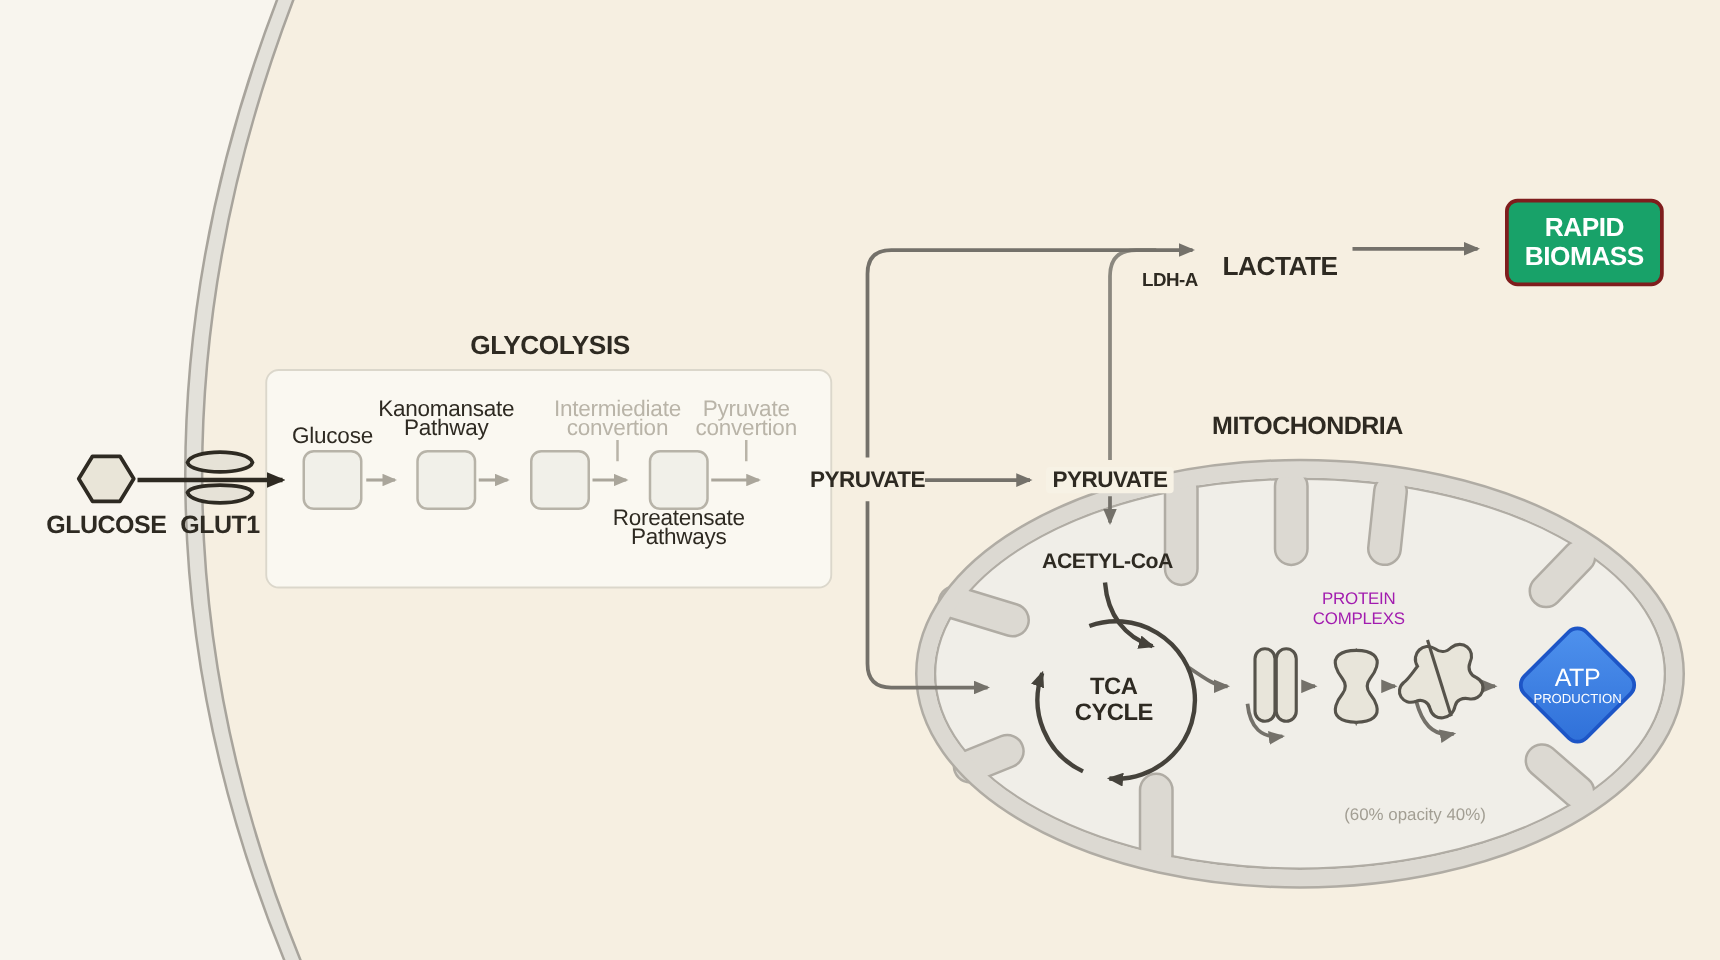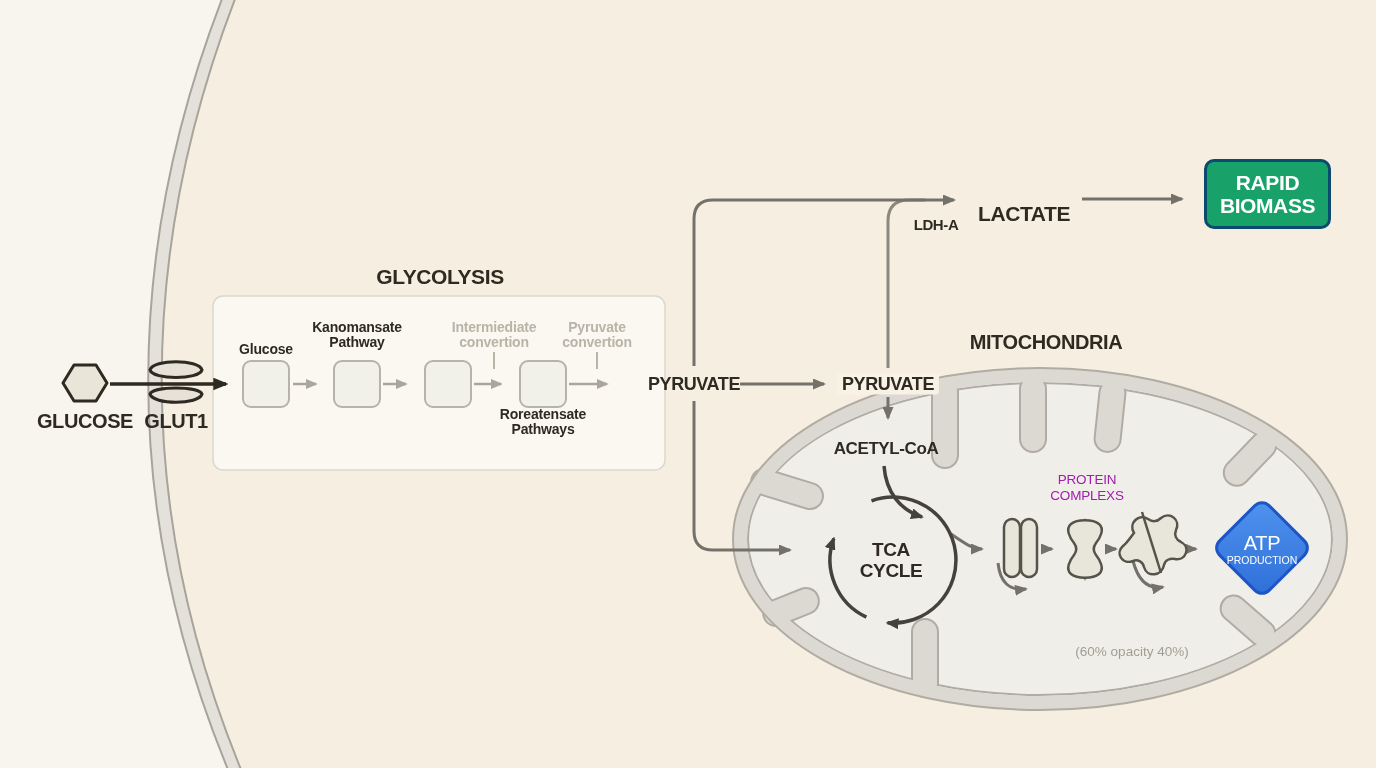--- a/index.html
+++ b/index.html
@@ -12,29 +12,29 @@
   svg{position:absolute;left:0;top:0;}
   .lbl{
     position:absolute;transform:translate(-50%,-50%);
     white-space:nowrap;color:#2e2a22;text-align:center;
     letter-spacing:-0.4px;line-height:1.05;
   }
   .lbl span{display:block;}
   .b{font-weight:bold;}
   .t21{font-size:21px;} .t20{font-size:20px;} .t19{font-size:19px;line-height:21px;}
   .t18{font-size:18px;} .t17{font-size:17px;line-height:20px;text-align:right;} .t15{font-size:15px;}
-  .t14{font-size:14px;line-height:15px;letter-spacing:-0.2px;font-weight:bold;}
+  .t14{font-size:18px;line-height:15px;letter-spacing:-0.2px;}
   .t13{font-size:13.5px;line-height:15.5px;letter-spacing:-0.2px;}
   .gray{color:#b9b4a8;}
   .semigray{color:#a21caf;}
   .note{color:#a29e93;letter-spacing:0;margin-left:40px;}
   .padbg{background:#f7f2e5;padding:1px 5px;border-radius:3px;}
   .biomass-box{
     position:absolute;left:1204px;top:159px;width:127px;height:70px;
-    background:#18a269;border:3px solid #0c4a6e;border-radius:10px;
+    background:#18a269;border:3px solid #7f1d1d;border-radius:10px;
     box-sizing:border-box;display:flex;flex-direction:column;
     align-items:center;justify-content:center;
     color:#ffffff;font-weight:bold;font-size:21px;line-height:23px;
     letter-spacing:-0.4px;text-align:center;
   }
   .atp-label{
     position:absolute;left:1262px;top:549px;transform:translate(-50%,-50%);
     color:#ffffff;font-weight:normal;text-align:center;letter-spacing:-0.3px;
   }
   .atp-label .l1{display:block;font-size:20px;line-height:21px;}

